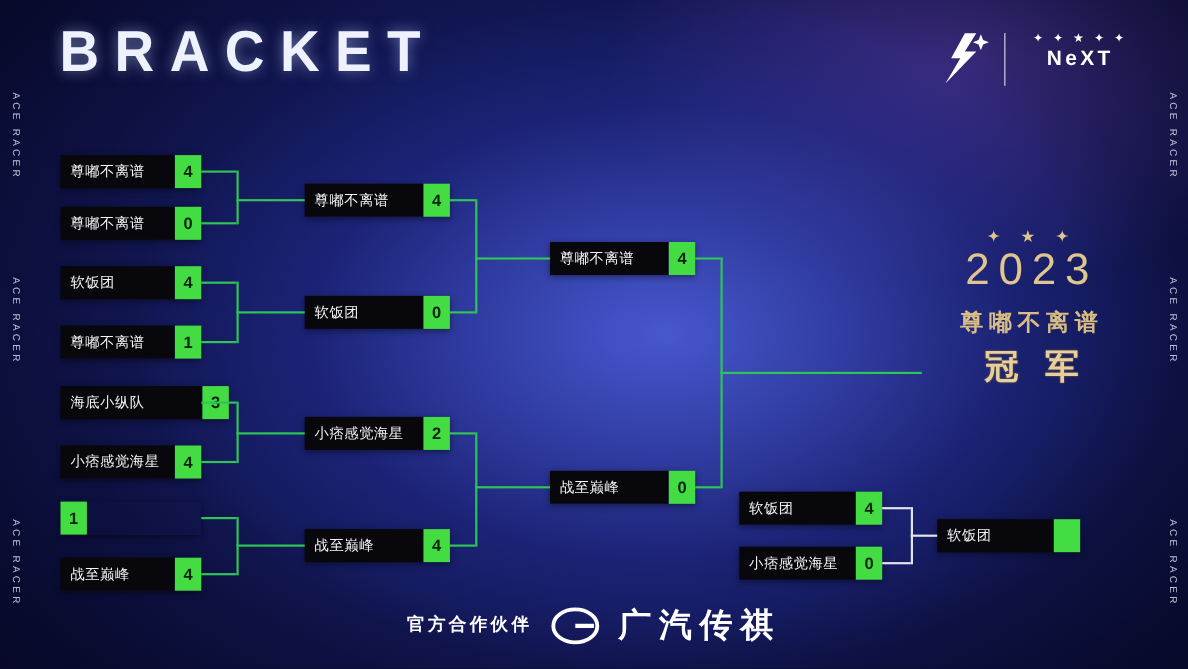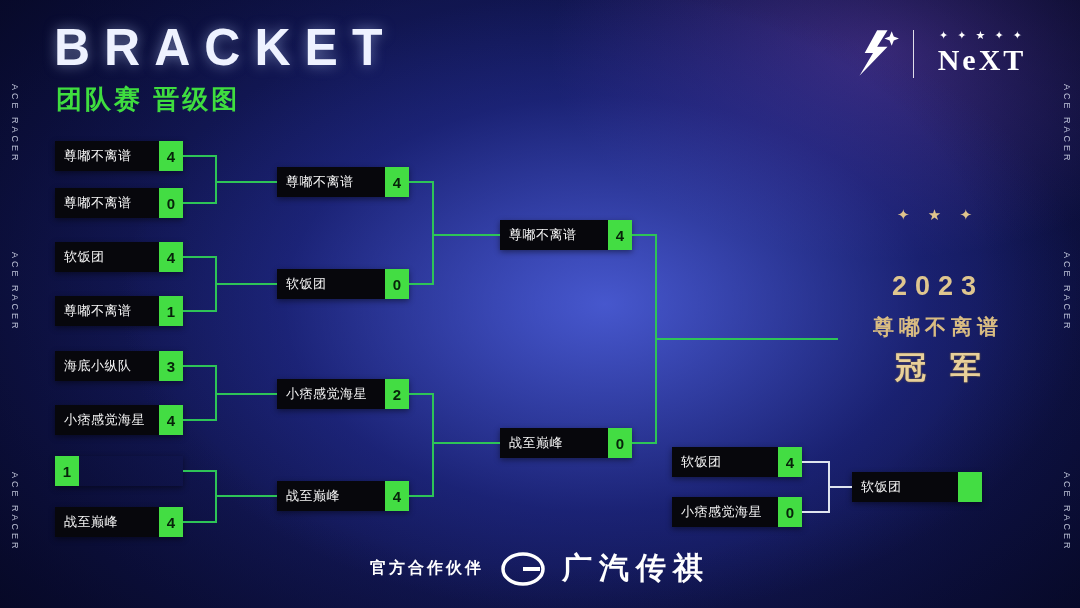--- a/index.html
+++ b/index.html
@@ -18,35 +18,35 @@
   .subtitle{position:absolute;left:56px;top:82px;font-size:26px;font-weight:700;color:#3fdd3f;letter-spacing:3px;}
   .edge{position:absolute;writing-mode:vertical-rl;font-size:9px;letter-spacing:3px;color:rgba(235,240,255,.78);}
   .edge.l{left:10px;} .edge.r{right:8px;}
   .e1{top:84px;} .e2{top:252px;} .e3{top:472px;}
 
   
   .ace-logo{position:absolute;left:846px;top:26px;width:54px;height:54px;}
   .logo-divider{position:absolute;left:913px;top:30px;width:1px;height:48px;background:rgba(255,255,255,.85);}
   .next-logo{position:absolute;left:928px;top:28px;width:108px;text-align:center;color:#fff;}
   .next-stars{font-size:11px;letter-spacing:3px;line-height:1.4;}
-  .next-word{font-size:30px;font-weight:800;letter-spacing:3px;font-family:Liberation Serif, serif;}
+  .next-word{font-size:19px;font-weight:800;letter-spacing:3px;}
 
   
   .match{position:absolute;display:flex;height:30px;box-shadow:0 2px 6px rgba(0,0,0,.45);}
   .team{flex:1;background:#07070c;color:#f5f5f5;font-size:13px;display:flex;align-items:center;
     padding:0 4px 0 9px;letter-spacing:.5px;white-space:nowrap;}
   .score{width:24px;background:#43dd43;color:#07230a;font-weight:700;font-size:15px;
     display:flex;align-items:center;justify-content:center;}
   .ln{position:absolute;background:#2ec457;}
 
   
   .champion{position:absolute;left:842px;top:206px;width:192px;text-align:center;color:#d8ba7e;}
   .champ-stars{font-size:15px;letter-spacing:7px;color:#e0c48c;}
   .champ-brand{font-size:45px;font-weight:800;letter-spacing:2px;line-height:1.05;color:#dfc68f;}
-  .champ-year{font-size:27px;font-weight:700;letter-spacing:8px;line-height:1.05;color:#dfc68f;margin-top:48px;}
+  .champ-year{font-size:40px;font-weight:400;letter-spacing:8px;line-height:1.05;color:#dfc68f;}
   .champ-team{margin-top:13px;font-size:21px;font-weight:700;letter-spacing:5px;color:#d9bc82;}
   .champ-title{margin-top:6px;font-size:31px;font-weight:900;letter-spacing:24px;padding-left:24px;
     color:#e8d09a;text-shadow:0 0 2px #8a6f3a;}
 
   
   .footer{position:absolute;left:0;right:0;top:548px;display:flex;align-items:center;justify-content:center;gap:16px;color:#fff;}
   .partner-label{font-size:16px;letter-spacing:3px;font-weight:700;}
   .partner-name{font-size:30px;font-weight:800;letter-spacing:7px;}
 </style>
 </head>
@@ -55,21 +55,20 @@
 <div class="stage">
 
   <div class="edge l e1">ACE RACER</div>
   <div class="edge l e2">ACE RACER</div>
   <div class="edge l e3">ACE RACER</div>
   <div class="edge r e1">ACE RACER</div>
   <div class="edge r e2">ACE RACER</div>
   <div class="edge r e3">ACE RACER</div>
 
   <div class="title">BRACKET</div>
-  <div class="subtitle">团队赛 晋级图</div>
 
   <div class="ace-logo">
     <svg viewBox="0 0 52 52" width="54" height="54">
       <polygon points="30,4 18,26 26,26 13,48 40,20 30,20 40,4" fill="#ffffff"></polygon>
       <polygon points="44,5 46,10 51,12 46,14 44,19 42,14 37,12 42,10" fill="#ffffff"></polygon>
     </svg>
   </div>
   <div class="logo-divider"></div>
   <div class="next-logo">
     <div class="next-stars">✦ ✦ ★ ✦ ✦</div>
@@ -85,21 +84,21 @@
     <span class="score">0</span>
   </div>
   <div class="match" style="left:55px;top:242px;width:128px">
     <span class="team">软饭团</span>
     <span class="score">4</span>
   </div>
   <div class="match" style="left:55px;top:296px;width:128px">
     <span class="team">尊嘟不离谱</span>
     <span class="score">1</span>
   </div>
-  <div class="match" style="left:55px;top:351px;width:128px">
+  <div class="match" style="left:55px;top:351px;width:153px">
     <span class="team">海底小纵队</span>
     <span class="score">3</span>
   </div>
   <div class="match" style="left:55px;top:405px;width:128px">
     <span class="team">小痞感觉海星</span>
     <span class="score">4</span>
   </div>
   <div class="match" style="left:55px;top:456px;width:128px">
     <span class="score">1</span>
   </div>

